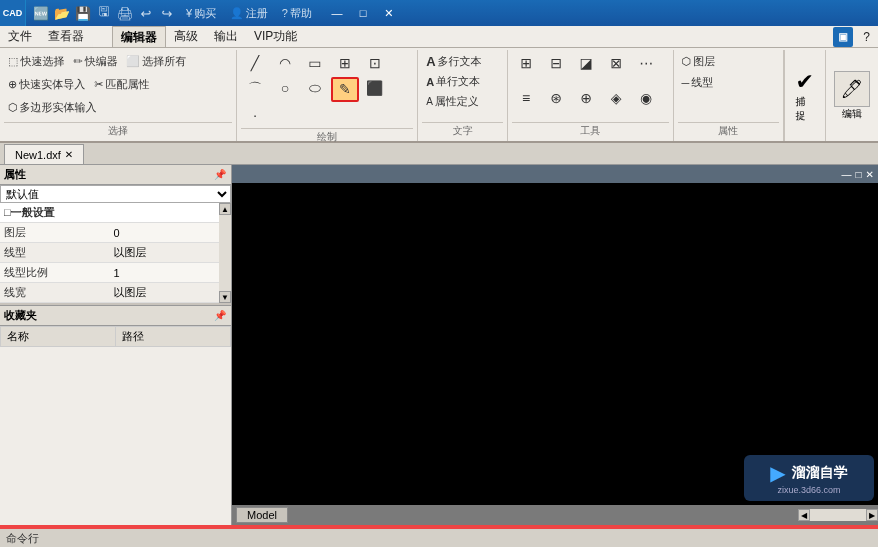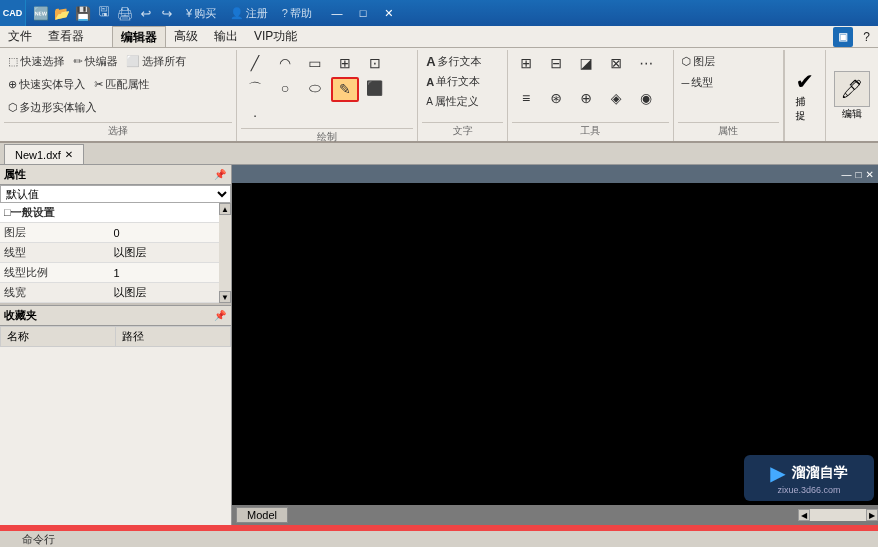--- a/index.html
+++ b/index.html
@@ -195,23 +195,23 @@
     #watermark .wm-logo {
       font-size: 20px; color: #4af;
     }
     #watermark .wm-name { font-size: 14px; font-weight: bold; }
     #watermark .wm-url { font-size: 9px; color: #aac; }
 
     
     #statusbar {
       height: 22px;
       background: #d4d0c8;
-      border-top: 6px solid #ef4444;
+      border-top: 4px solid #ef4444;
       display: flex; align-items: center;
-      padding: 0 22px; font-size: 11px; color: #333;
+      padding: 0 6px; font-size: 11px; color: #333;
     }
 
     
     .vscroll {
       width: 12px; background: #c8c3bc;
       display: flex; flex-direction: column; align-items: center;
     }
     .vscroll-btn { width: 12px; height: 12px; background: #d4d0c8; border: 1px solid #999; display: flex; align-items: center; justify-content: center; font-size: 8px; cursor: pointer; }
     .vscroll-track { flex: 1; width: 12px; background: #e0dcd4; }
 

